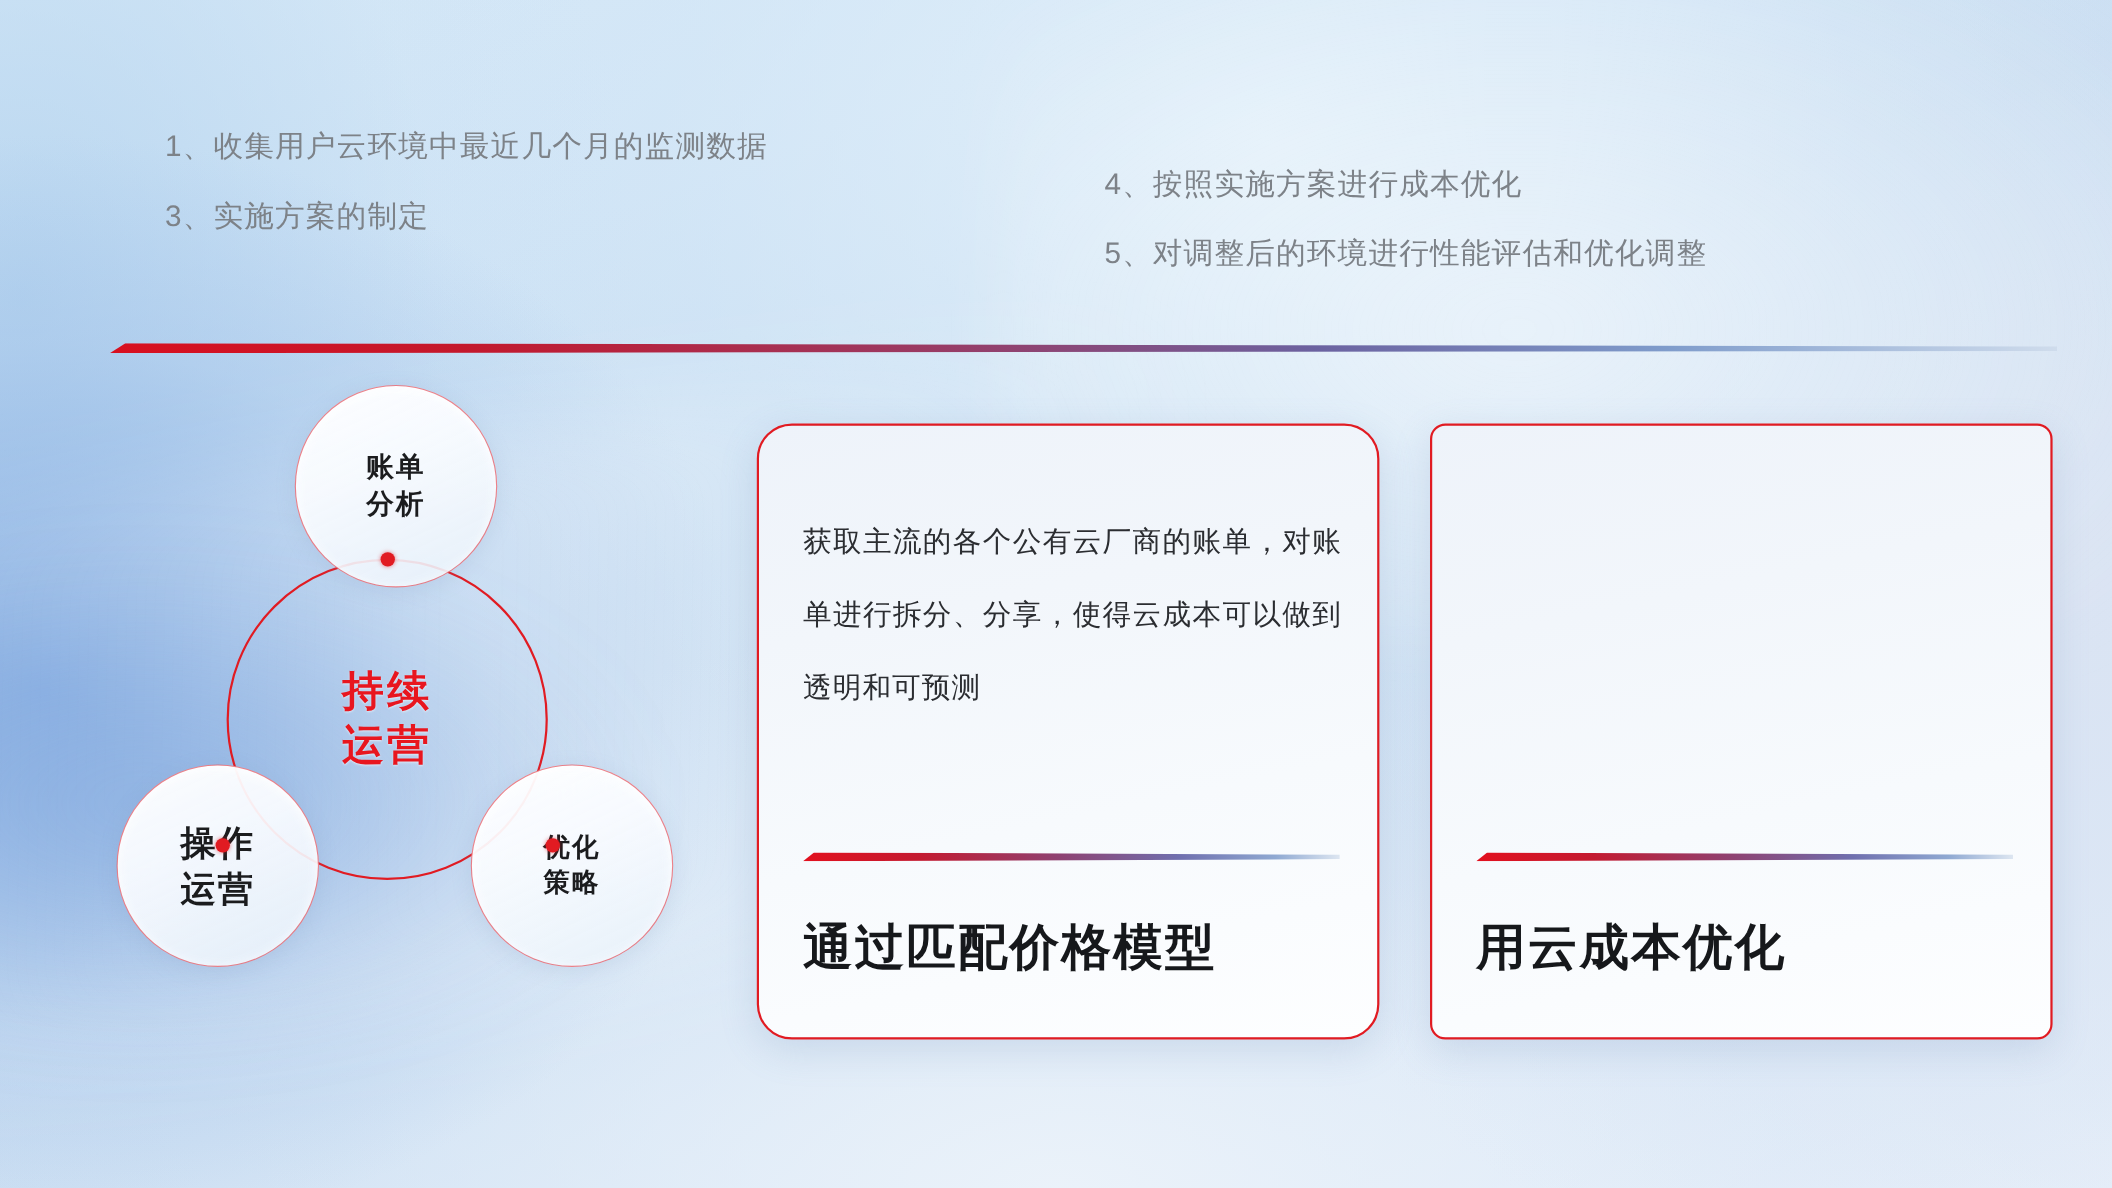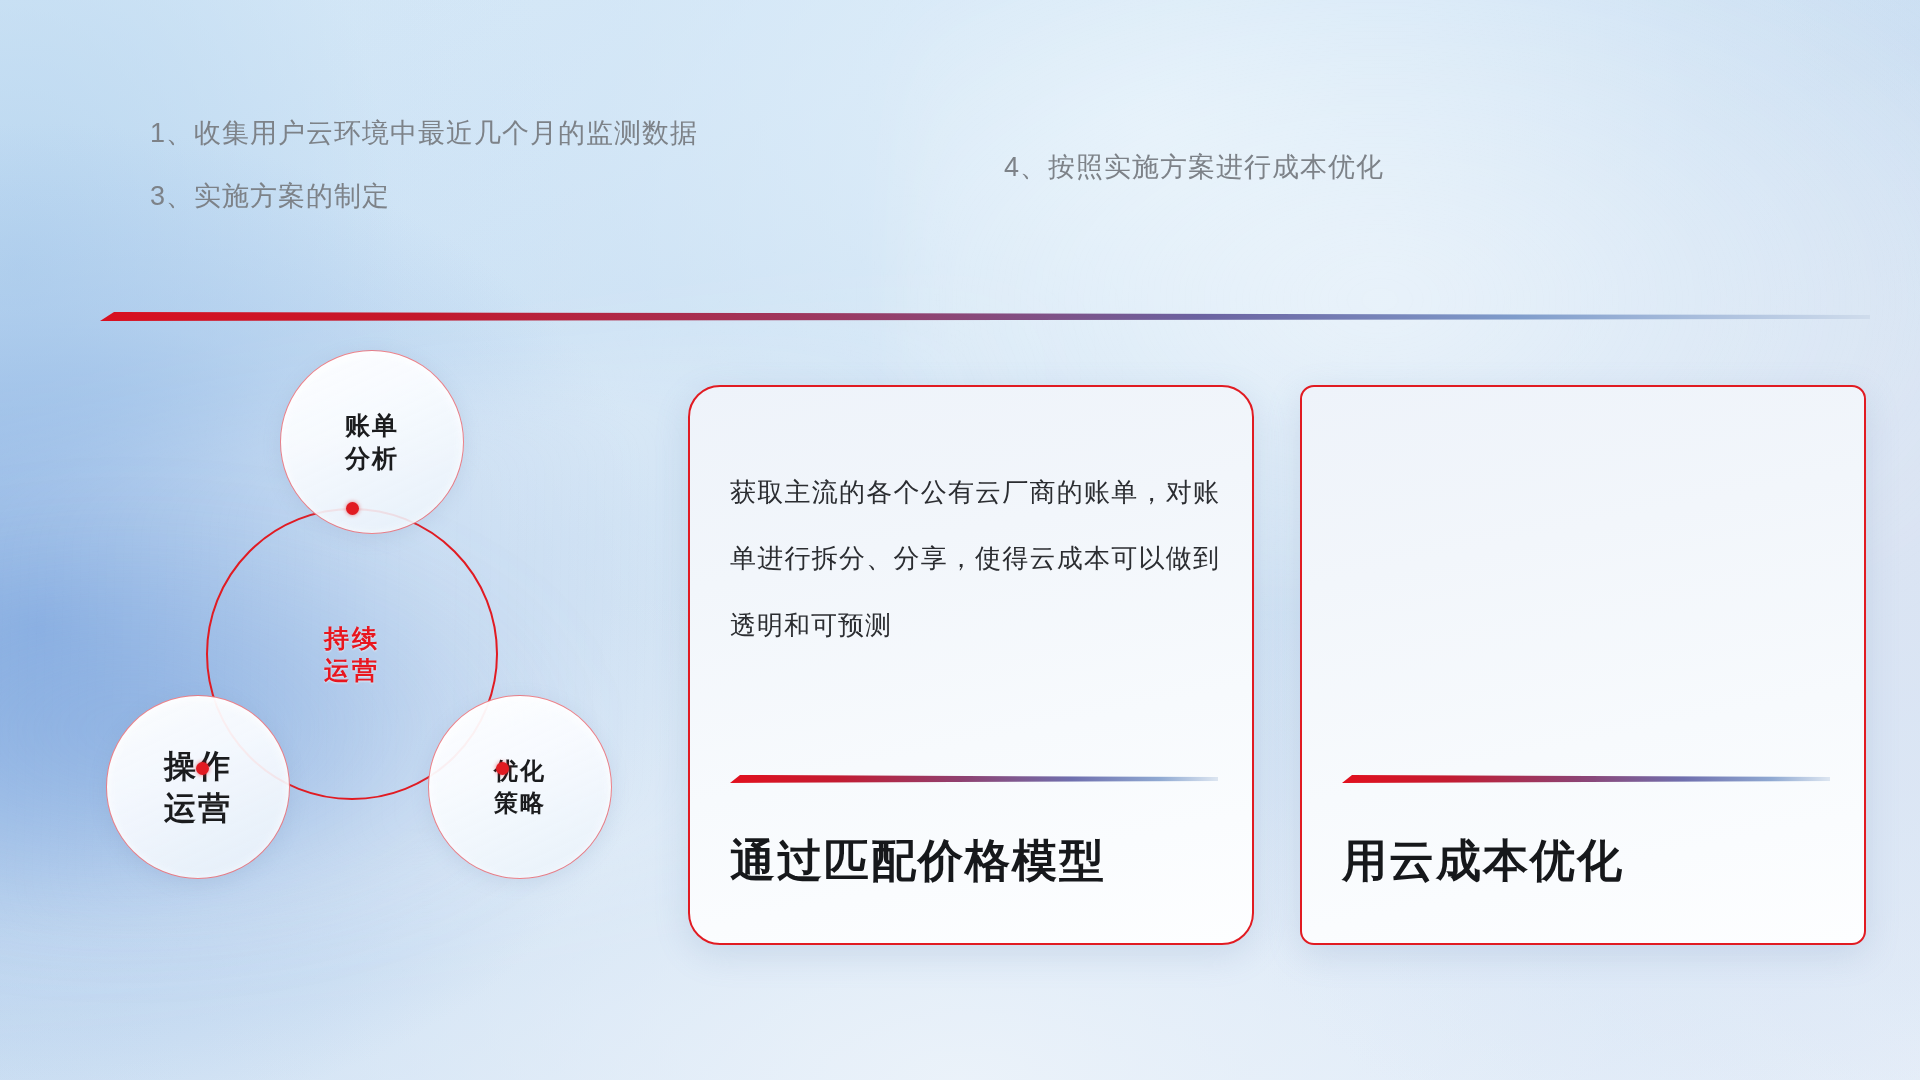--- a/index.html
+++ b/index.html
@@ -107,21 +107,21 @@
     display: flex;
     flex-direction: column;
     align-items: center;
     justify-content: center;
     color: #1b1c1e;
     font-weight: bold;
     letter-spacing: 2px;
     line-height: 1.32;
   }
   #bubble-top {
-    left: 192px; top: 0px;
+    left: 180px; top: 0px;
     width: 182px; height: 182px;
     font-size: 25px;
   }
   #bubble-left {
     left: 18px; top: 345px;
     width: 182px; height: 182px;
     font-size: 32px;
   }
   #bubble-right {
     left: 340px; top: 345px;
@@ -131,21 +131,21 @@
   .center-label {
     position: absolute;
     left: 118px; top: 158px;
     width: 292px; height: 292px;
     display: flex;
     flex-direction: column;
     align-items: center;
     justify-content: center;
     color: #e8161f;
     font-weight: bold;
-    font-size: 25px;
+    font-size: 38px;
     letter-spacing: 3px;
     line-height: 1.3;
     text-shadow: 0 1px 2px rgba(255,255,255,0.6);
   }
   .node-dot {
     position: absolute;
     width: 13px; height: 13px;
     border-radius: 50%;
     background: #e11b22;
     box-shadow: 0 0 4px rgba(225,27,34,0.6);
@@ -208,20 +208,21 @@
   <div id="haze2"></div>
   <div id="haze3"></div>
 
   <div class="list-col" id="list-left">
     <div class="list-item">1、收集用户云环境中最近几个月的监测数据</div>
     <div class="list-item">3、实施方案的制定</div>
   </div>
 
   <div class="list-col" id="list-right">
     <div class="list-item">4、按照实施方案进行成本优化</div>
+    <div class="list-item">5、对调整后的环境进行性能评估和优化调整</div>
   </div>
 
   <svg id="header-divider" viewBox="0 0 1770 9" preserveAspectRatio="none">
     <defs>
       <linearGradient id="gradHeader" x1="0" y1="0" x2="1" y2="0">
         <stop offset="0%" stop-color="#d81020"></stop>
         <stop offset="18%" stop-color="#c4182c"></stop>
         <stop offset="42%" stop-color="#9a3a63"></stop>
         <stop offset="62%" stop-color="#6b62a0"></stop>
         <stop offset="80%" stop-color="#7f9ccb"></stop>

